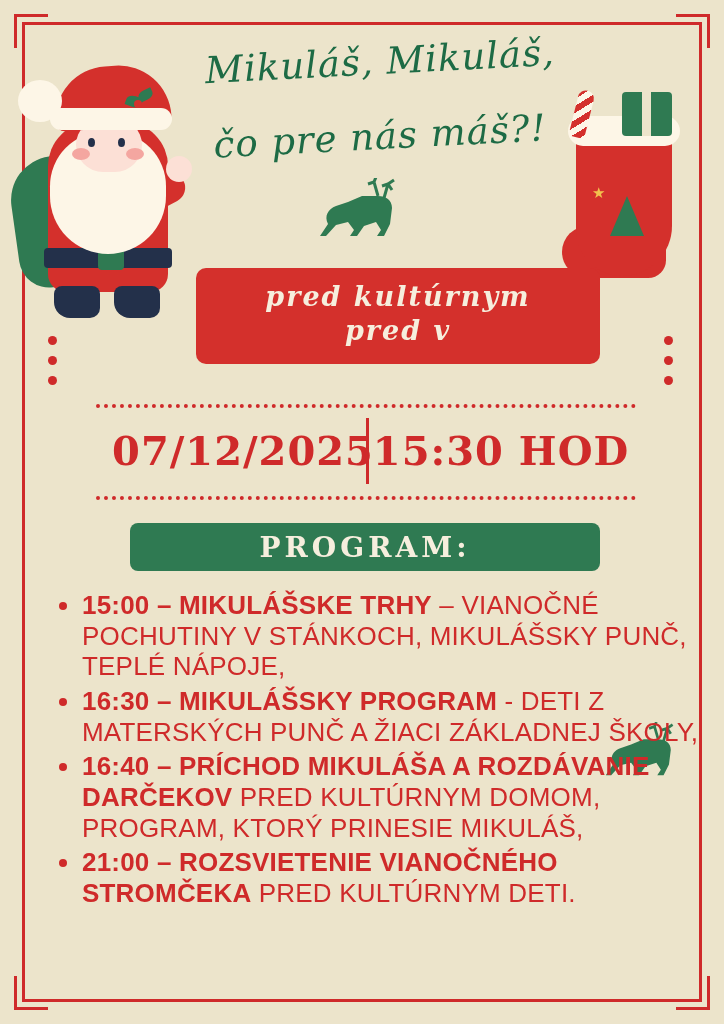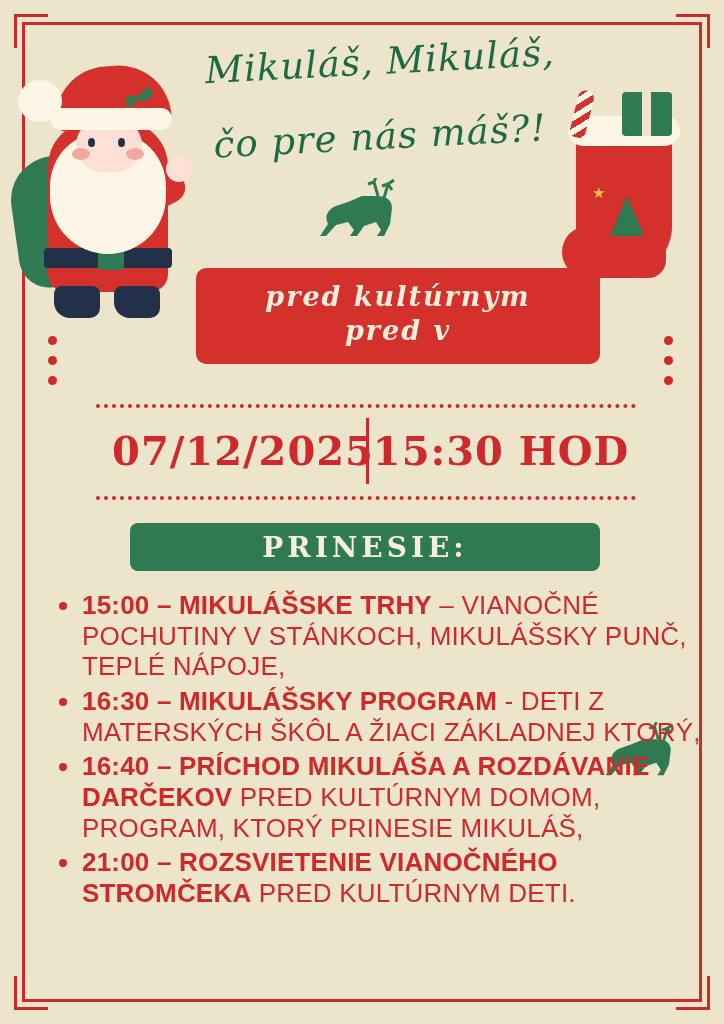--- a/index.html
+++ b/index.html
@@ -336,28 +336,28 @@
   </div>
 
   <div class="strip">
     <div class="rule top"></div>
     <div class="rule bot"></div>
     <div class="divider"></div>
     <div class="cell date">07/12/2025</div>
     <div class="cell time">15:30 HOD</div>
   </div>
 
-  <div class="program-banner">PRINESIE:</div>
+  <div class="program-banner">PROGRAM:</div>
 
   <ul class="program-list">
     <li>
       <span class="b">15:00 – MIKULÁŠSKE TRHY</span><span> – VIANOČNÉ POCHUTINY V STÁNKOCH, MIKULÁŠSKY PUNČ, TEPLÉ NÁPOJE,</span>
     </li>
     <li>
-      <span class="b">16:30 – MIKULÁŠSKY PROGRAM</span><span> - DETI Z MATERSKÝCH ŠKÔL A ŽIACI ZÁKLADNEJ KTORÝ,</span>
+      <span class="b">16:30 – MIKULÁŠSKY PROGRAM</span><span> - DETI Z MATERSKÝCH PUNČ A ŽIACI ZÁKLADNEJ ŠKOLY,</span>
     </li>
     <li>
       <span class="b">16:40 – PRÍCHOD MIKULÁŠA A ROZDÁVANIE DARČEKOV</span><span> PRED KULTÚRNYM DOMOM, PROGRAM, KTORÝ PRINESIE MIKULÁŠ,</span>
     </li>
     <li>
       <span class="b">21:00 – ROZSVIETENIE VIANOČNÉHO STROMČEKA</span><span> PRED KULTÚRNYM DETI.</span>
     </li>
   </ul>
 
 </div>

